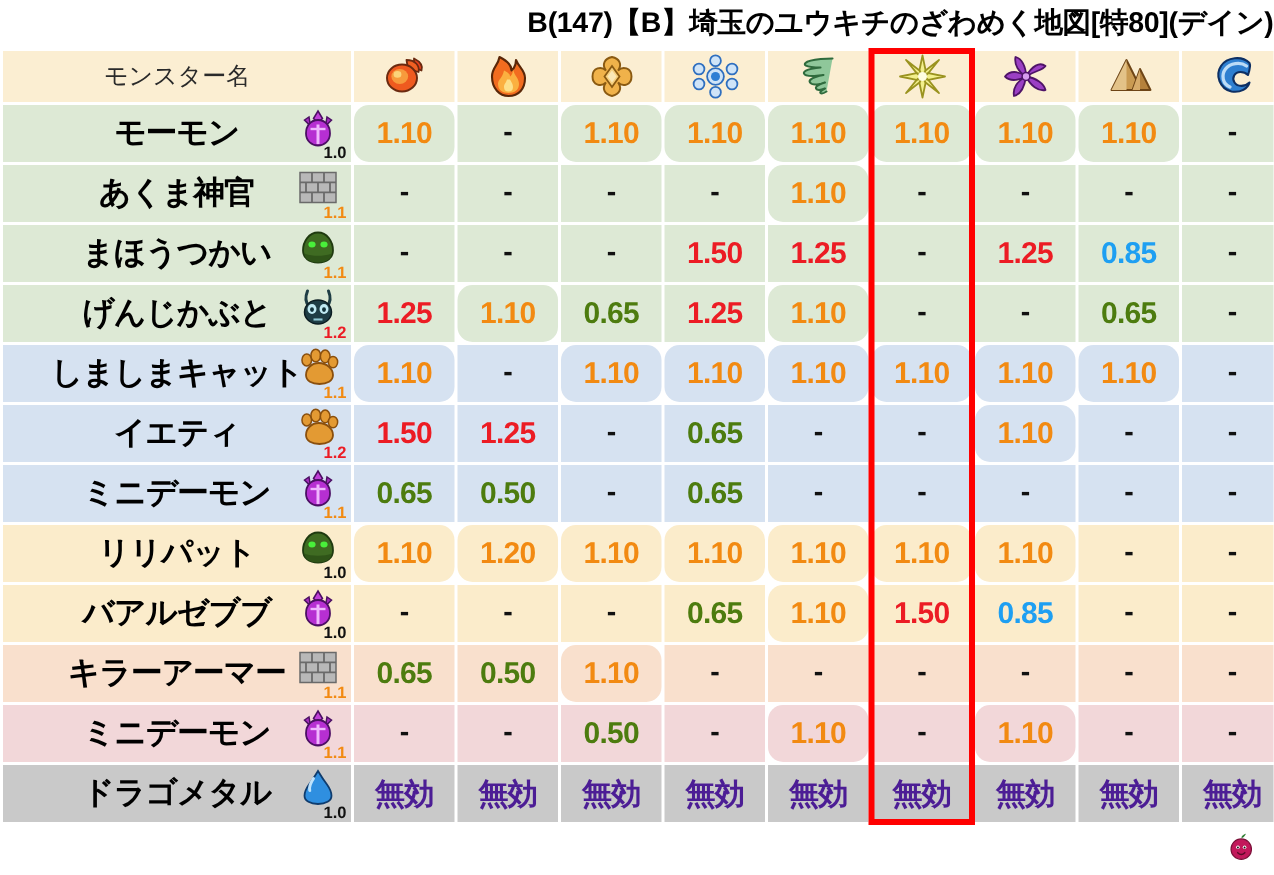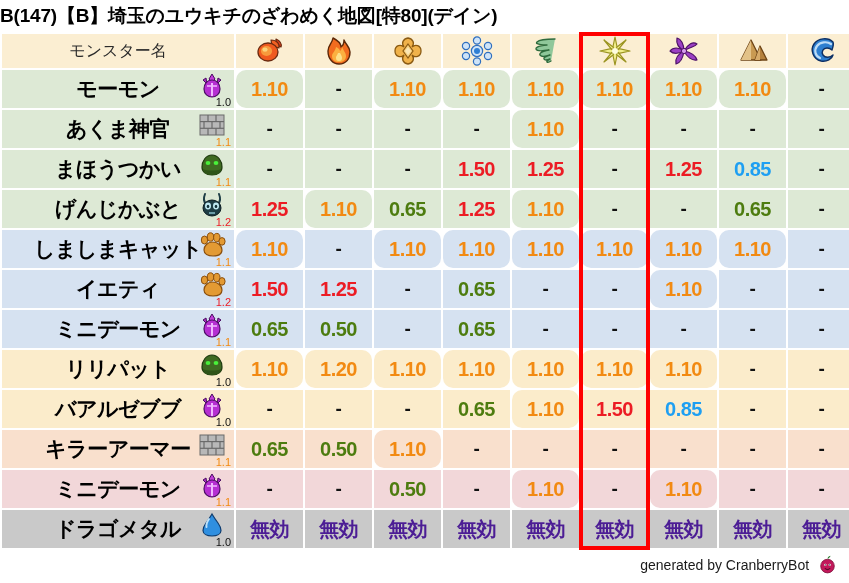--- a/index.html
+++ b/index.html
@@ -4,21 +4,21 @@
 <style>
   html,body{margin:0;padding:0;}
   body{
     width:849px;height:583px;
     background:#ffffff;
     font-family:"Liberation Sans","DejaVu Sans",sans-serif;
     overflow:hidden;
     position:relative;
   }
   #page-title{
-    text-align:left;
+    text-align:right;
     font-size:19px;
     font-weight:bold;
     color:#000;
     line-height:32px;
     height:32px;
     letter-spacing:-0.2px;
     white-space:nowrap;
   }
   .table-wrap{
     position:relative;
@@ -81,21 +81,21 @@
   .fam{
     position:absolute;
     right:6px;top:2px;
     width:30px;height:30px;
   }
   .fam svg{display:block;}
   .ver{
     position:absolute;
     right:3px;bottom:0px;
     font-size:11px;
-    font-weight:normal;
+    font-weight:bold;
     line-height:11px;
   }
 
   
   td.val{
     height:38px;
     font-size:20px;
     font-weight:bold;
     letter-spacing:-0.5px;
   }
@@ -489,21 +489,20 @@
           <td class="val v-none">無効</td>
           <td class="val v-none">無効</td>
           <td class="val v-none">無効</td>
         </tr>
       </tbody>
   </table>
   <div id="highlight-box" style="left: 579px; top: 0px; width: 71px; height: 518px; border-color: rgb(255, 0, 0);"></div>
 </div>
 
 <div id="footer">
-  <span>generated by CranberryBot</span>
   <span class="berry">
     <svg width="19" height="19" viewBox="0 0 24 24">
       <path d="M12 4 C13 2 15 1 16 1 C15 3 14 4 12.6 4.6 Z" fill="#2e7d32"></path>
       <circle cx="12" cy="14" r="8.6" fill="#c2185b"></circle>
       <circle cx="12" cy="14" r="8.6" fill="none" stroke="#7b0f38" stroke-width="1"></circle>
       <circle cx="9.2" cy="12.4" r="1.5" fill="#ffffff"></circle>
       <circle cx="14.8" cy="12.4" r="1.5" fill="#ffffff"></circle>
       <circle cx="9.2" cy="12.6" r="0.8" fill="#111"></circle>
       <circle cx="14.8" cy="12.6" r="0.8" fill="#111"></circle>
       <path d="M9 17 Q12 20 15 17" stroke="#5a0a28" stroke-width="1.3" fill="none" stroke-linecap="round"></path>

